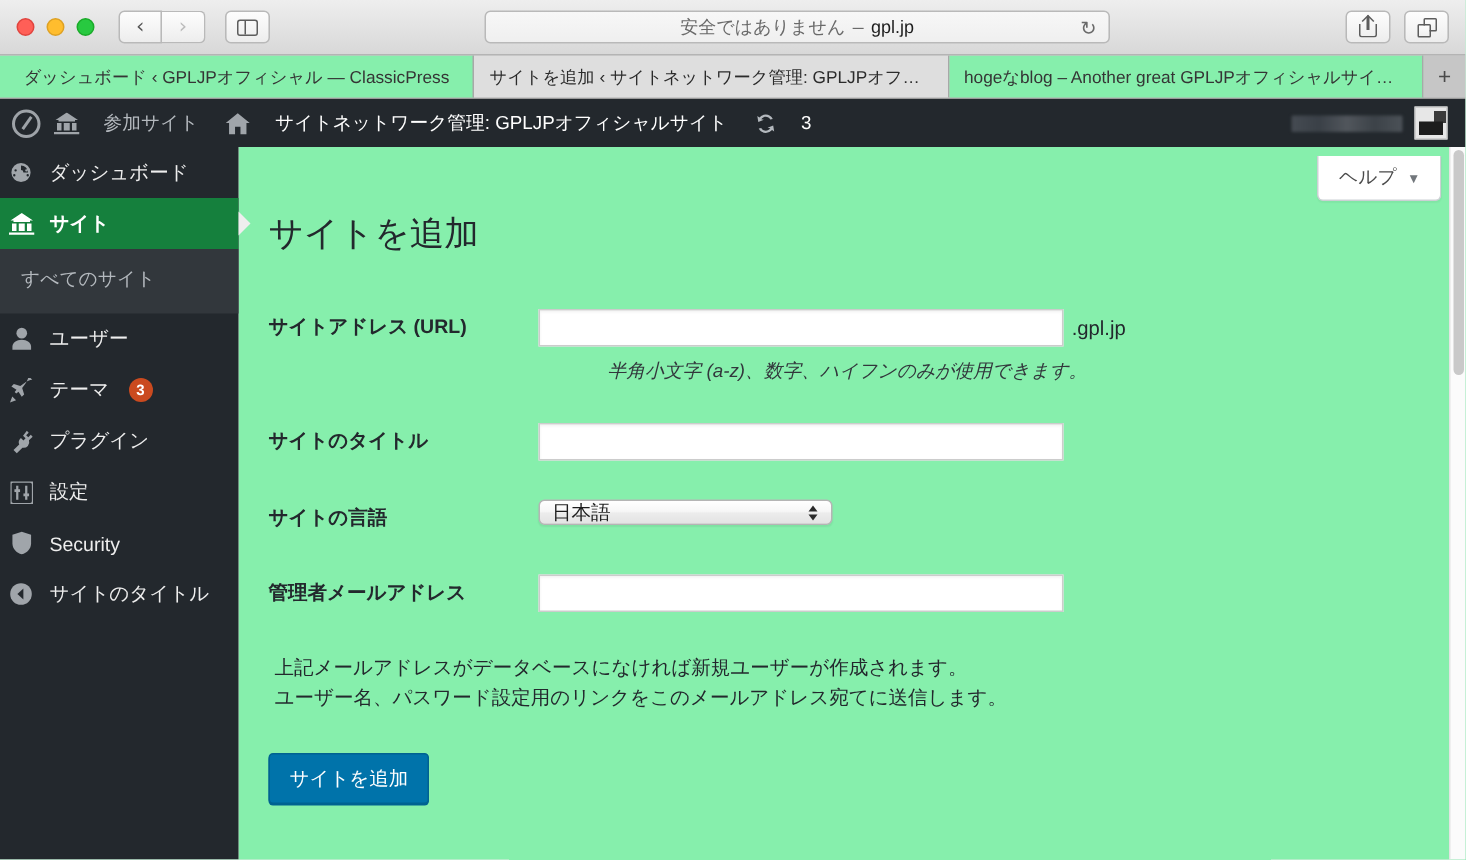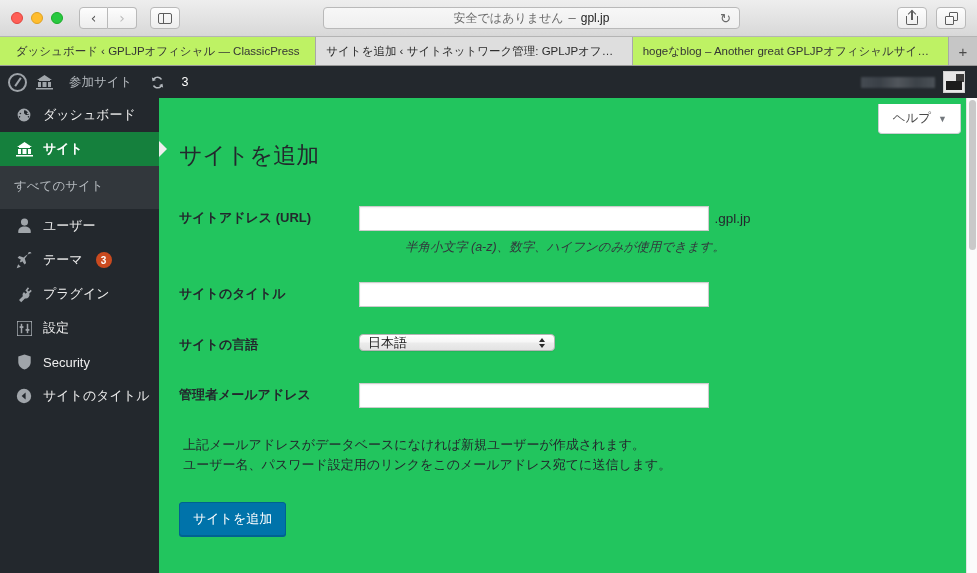--- a/index.html
+++ b/index.html
@@ -172,21 +172,21 @@
     justify-content: center;
     font-size: 11.5px;
     color: #353535;
     border-right: 1px solid #a8a8a8;
     padding: 0 10px;
     box-sizing: border-box;
     white-space: nowrap;
     overflow: hidden;
     text-overflow: ellipsis;
     cursor: default;
-    background: #bef264;
+    background: #86efac;
   }
   .tab span {
     overflow: hidden;
     text-overflow: ellipsis;
     white-space: nowrap;
     display: block;
     max-width: 100%;
     text-align: center;
   }
   .tab.active {
@@ -303,21 +303,21 @@
     font-size: 13px;
     padding-top: 0;
     position: relative;
     z-index: 4;
   }
   .menu-item {
     display: flex;
     align-items: center;
     gap: 9px;
     height: 34px;
-    padding: 0 14px;
+    padding: 0 4px;
     box-sizing: border-box;
     color: #eeeeee;
     cursor: default;
     position: relative;
     white-space: nowrap;
   }
   .menu-item .mi-icon {
     width: 20px;
     display: flex;
     align-items: center;
@@ -368,21 +368,21 @@
     display: inline-flex;
     align-items: center;
     justify-content: center;
     box-sizing: border-box;
     margin-left: 4px;
   }
 
   
   .wp-content {
     flex: 1 1 auto;
-    background: #22c55e;
+    background: #86efac;
     position: relative;
     overflow: hidden;
     padding: 0;
   }
   .help-wrap {
     display: flex;
     justify-content: flex-end;
     padding: 6px 16px 0 0;
   }
   .help-btn {
@@ -596,20 +596,28 @@
 
     <div class="ab-item">
       <span class="icon-sites">
         <svg width="17" height="15" viewBox="0 0 17 15" fill="currentColor" aria-hidden="true">
           <path d="M8.5 0L16 5h-2v1H3V5H1zM2 7h3v5H2zm4.5 0h4v5h-4zM12 7h3v5h-3zM0 13h17v1.5H0z"></path>
         </svg>
       </span>
       <span>参加サイト</span>
     </div>
 
+    <div class="ab-item">
+      <span class="icon-home">
+        <svg width="17" height="15" viewBox="0 0 17 15" fill="#a0a5aa" aria-hidden="true">
+          <path d="M8.5 0.5L16.5 7h-2.2v7.5H10.3V9.5H6.7v5H2.7V7H0.5z"></path>
+        </svg>
+      </span>
+      <span class="ab-white">サイトネットワーク管理: GPLJPオフィシャルサイト</span>
+    </div>
 
     <div class="ab-item">
       <span style="display:inline-flex;">
         <svg width="15" height="15" viewBox="0 0 16 16" fill="#b4b9be" aria-hidden="true">
           <path d="M8 1.5c2.2 0 4.1 1.3 5 3.1l-1.8.4C10.6 3.9 9.4 3.1 8 3.1c-1.3 0-2.5.7-3.2 1.7l1.9.4-4 1.5L2 2.5l1.5 1A5.9 5.9 0 018 1.5zM8 14.5c-2.2 0-4.1-1.3-5-3.1l1.8-.4c.6 1.1 1.8 1.9 3.2 1.9 1.3 0 2.5-.7 3.2-1.7l-1.9-.4 4-1.5.7 4.2-1.5-1A5.9 5.9 0 018 14.5z"></path>
         </svg>
       </span>
       <span class="ab-white">3</span>
     </div>
 

